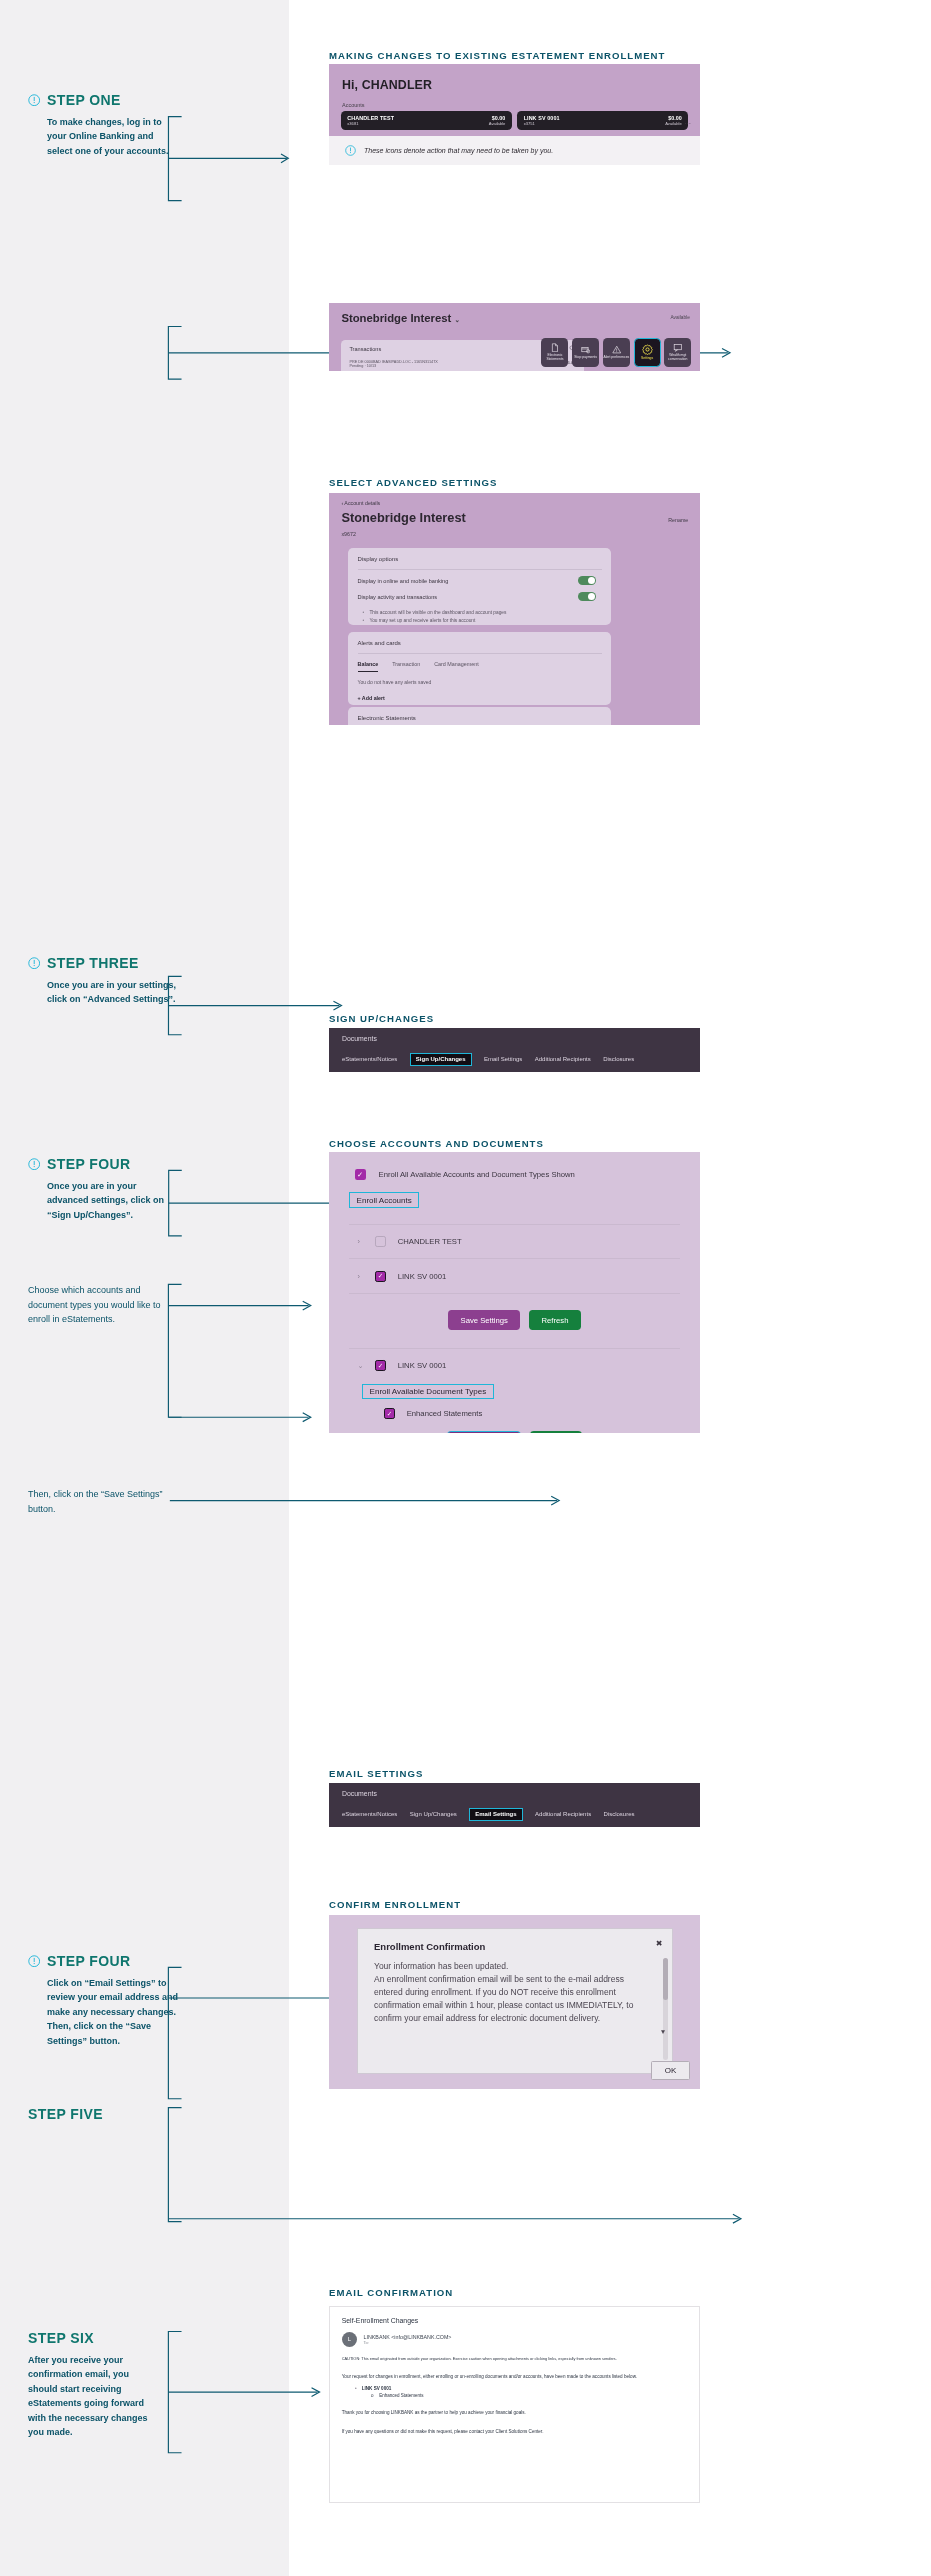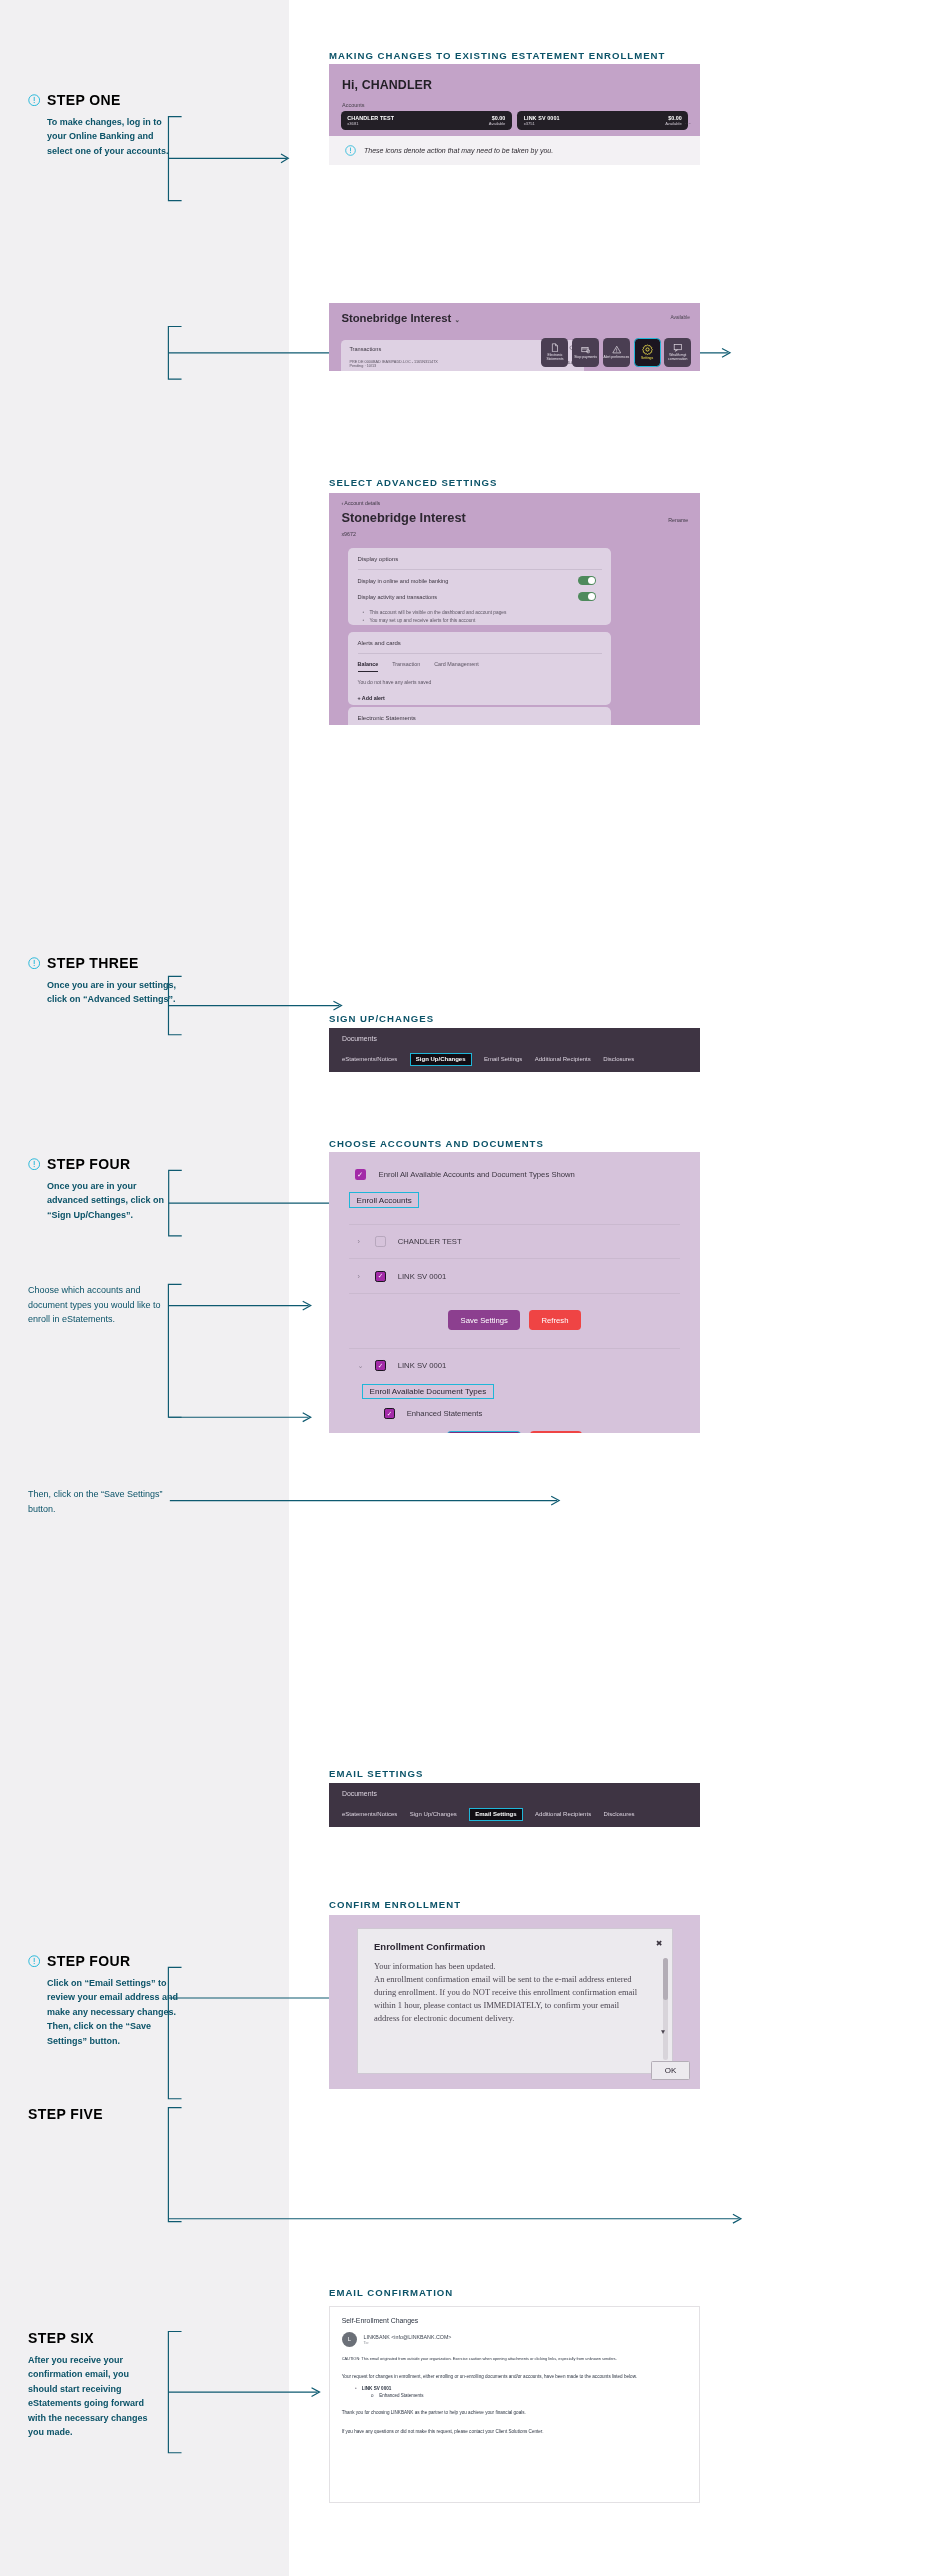--- a/index.html
+++ b/index.html
@@ -15,21 +15,21 @@
   .page { position: relative; width: 932px; height: 2576px; background:#fff; }
   .left-panel {
     position: absolute; left: 0; top: 0; width: 289px; height: 2576px;
     background: #f1f0f2;
   }
   
   .step { position: absolute; left: 28px; width: 219px; }
   .step-head { display: flex; align-items: center; gap: 6.6px; margin-bottom: 6.6px; }
   .excl-icon { width: 12.4px; height: 12.4px; flex: 0 0 12.4px; }
   .step-title {
-    font-size: 14px; font-weight: 700; color: #000000;
+    font-size: 14px; font-weight: 700; color: #0f766e;
     letter-spacing: 0.4px; white-space: nowrap;
   }
   .step-body {
     font-size: 9px; line-height: 1.62; color: #0b5368;
     font-weight: 700; margin-left: 19px; width: 132px;
   }
   .plain-body {
     font-size: 9px; line-height: 1.62; color: #0b5368;
     font-weight: 400; width: 135px;
   }
@@ -126,21 +126,21 @@
   .s5 .hl {
     display:inline-block; background:#d6c3db; border:1.5px solid #1fb6d8;
     font-size:8px; color:#2b2531; padding:2.2px 6.6px; margin:12.4px 0 0 20px;
   }
   .s5 .arow { display:flex; align-items:center; gap:11.7px; padding:0 0 0 28.5px; height:34px; }
   .s5 .chev { font-size:7.3px; color:#8a7f90; width:5.8px; }
   .s5 .div { height:0.7px; background:#cab9cf; margin:0 20px; }
   .s5 .btns { display:flex; gap:8.8px; justify-content:center; padding-top:16px; }
   .btn { font-size:7.7px; color:#fff; border-radius:3.7px; padding:5.8px 12.4px; }
   .btn.save { background:#8c3f8f; }
-  .btn.refresh { background:#ef4444; }
+  .btn.refresh { background:#15803d; }
   .s5 .btn.save.focus { background:#7d2f80; border:1.8px solid #1fb6d8; }
 
   
   .s6 { left: 329px; top: 1783px; width: 371px; height: 44px; background:#3e3443; }
   .s6 .docs { font-size:6.9px; color:#ded6e2; padding:7.3px 0 0 13px;}
   .s6 .nav { display:flex; align-items:center; gap:12.4px; padding:11px 0 0 13px;}
   .s6 .ni { font-size:6px; color:#ded6e2; }
   .s6 .ni.sel { background:#110d13; color:#fff; font-weight:700; border:1.5px solid #1fb6d8; padding:2.2px 5.1px; }
 
   
@@ -519,21 +519,21 @@
     <path d="M6 158 L786 158" stroke="#0e5a70" stroke-width="1.6" fill="none"></path>
     <path d="M778 152 L789 158 L778 164" fill="none" stroke="#0e5a70" stroke-width="1.6"></path>
   </svg>
 
   <div class="sec-title" style="left:329px; top:1899px;">CONFIRM ENROLLMENT</div>
 
   <div class="shot s7">
     <div class="modal">
       <div class="mt">Enrollment Confirmation</div>
       <div class="mx">✖</div>
-      <div class="mb" style="white-space:pre-line;font-family:Liberation Serif, serif;">Your information has been updated.
+      <div class="mb" style="white-space:pre-line;">Your information has been updated.
 An enrollment confirmation email will be sent to the e-mail address entered during enrollment. If you do NOT receive this enrollment confirmation email within 1 hour, please contact us IMMEDIATELY, to confirm your email address for electronic document delivery.</div>
       <div class="sb"></div>
       <div class="dn">▼</div>
     </div>
     <div class="sbtn">OK</div>
   </div>
 
   <div class="step" style="top:2330px;">
     <div class="step-head">
       <div class="step-title">STEP SIX</div>

